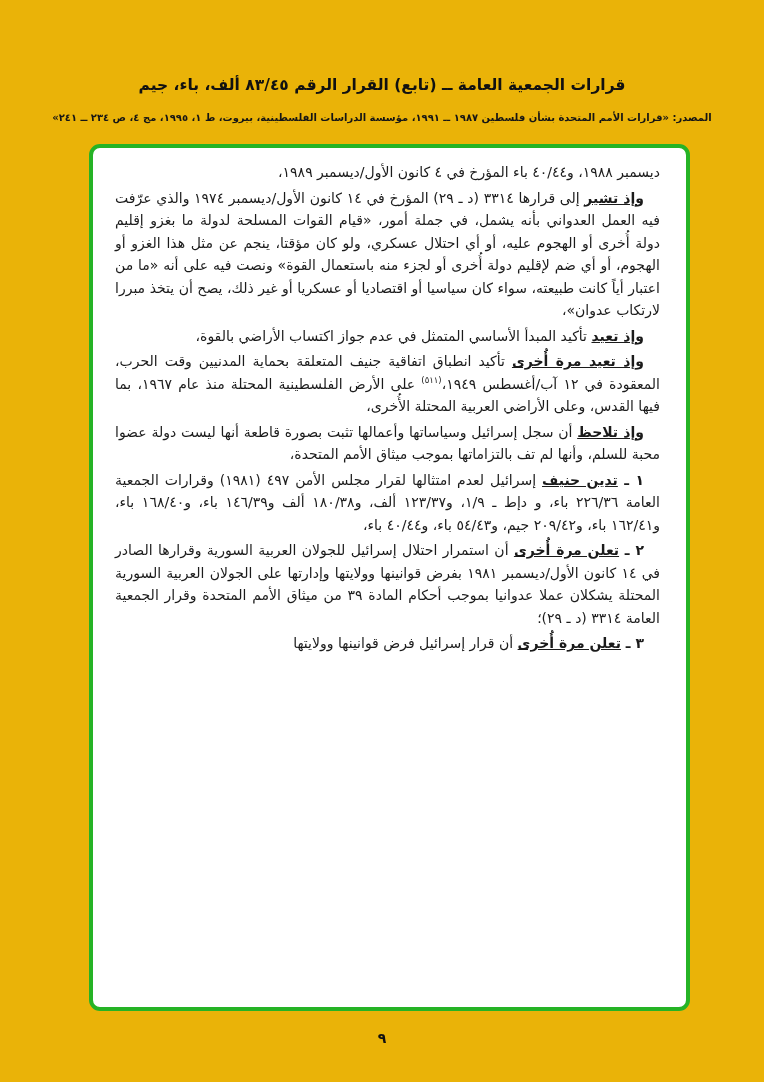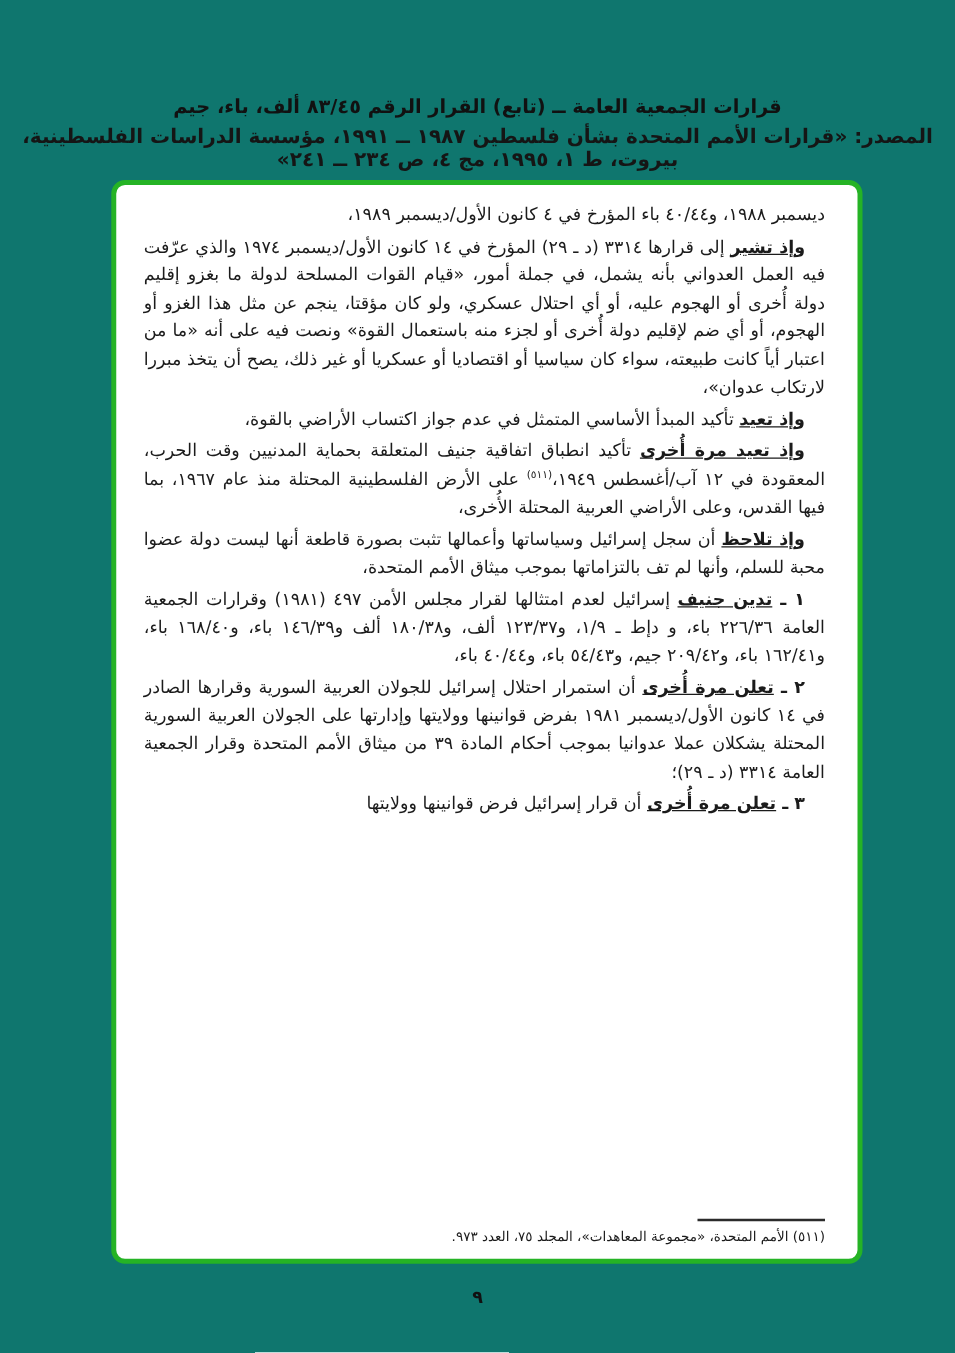--- a/index.html
+++ b/index.html
@@ -8,38 +8,38 @@
   body {
     width: 764px; height: 1082px;
     background: #ffffff;
     font-family: "DejaVu Sans", sans-serif;
     color: #1a1a1a;
     -webkit-font-smoothing: antialiased;
   }
   .page {
     position: relative;
     width: 764px; height: 1082px;
-    background: #0f766e;
+    background: #eab308;
     overflow: hidden;
   }
   .header {
     position: absolute;
     top: 76px; left: 0; right: 0;
     direction: rtl;
     text-align: center;
   }
   .doc-title {
     font-size: 15.5px;
     font-weight: bold;
     letter-spacing: 0;
     color: #111;
   }
   .doc-source {
-    margin-top: 5px;
-    font-size: 16px;
+    margin-top: 18px;
+    font-size: 10px;
     font-weight: bold;
     color: #151515;
     text-align: center;
   }
   .doc-box {
     position: absolute;
     left: 89px; top: 144px;
     width: 601px; height: 867px;
     border: 4px solid var(--box-border);
     border-radius: 11px;
@@ -115,21 +115,17 @@
 
 
       <p class="para"><span class="num">١ ـ </span><span class="lead">تدين جنيف</span><span> إسرائيل لعدم امتثالها لقرار مجلس الأمن ٤٩٧ (١٩٨١) وقرارات الجمعية العامة ٢٢٦/٣٦ باء، و دإط ـ ١/٩، و١٢٣/٣٧ ألف، و١٨٠/٣٨ ألف و١٤٦/٣٩ باء، و١٦٨/٤٠ باء، و١٦٢/٤١ باء، و٢٠٩/٤٢ جيم، و٥٤/٤٣ باء، و٤٠/٤٤ باء،</span></p>
 
       <p class="para"><span class="num">٢ ـ </span><span class="lead">تعلن مرة أُخرى</span><span> أن استمرار احتلال إسرائيل للجولان العربية السورية وقرارها الصادر في ١٤ كانون الأول/ديسمبر ١٩٨١ بفرض قوانينها وولايتها وإدارتها على الجولان العربية السورية المحتلة يشكلان عملا عدوانيا بموجب أحكام المادة ٣٩ من ميثاق الأمم المتحدة وقرار الجمعية العامة ٣٣١٤ (د ـ ٢٩)؛</span></p>
 
       <p class="para"><span class="num">٣ ـ </span><span class="lead">تعلن مرة أُخرى</span><span> أن قرار إسرائيل فرض قوانينها وولايتها</span></p>
 
     </div>
 
-    <div class="footnote">
-      <div class="fn-rule"></div>
-      <div class="fn-text">(٥١١) الأمم المتحدة، «مجموعة المعاهدات»، المجلد ٧٥، العدد ٩٧٣.</div>
-    </div>
   </div>
 
   <div class="page-number">٩</div>
 
 </div>
 
 </body></html>

